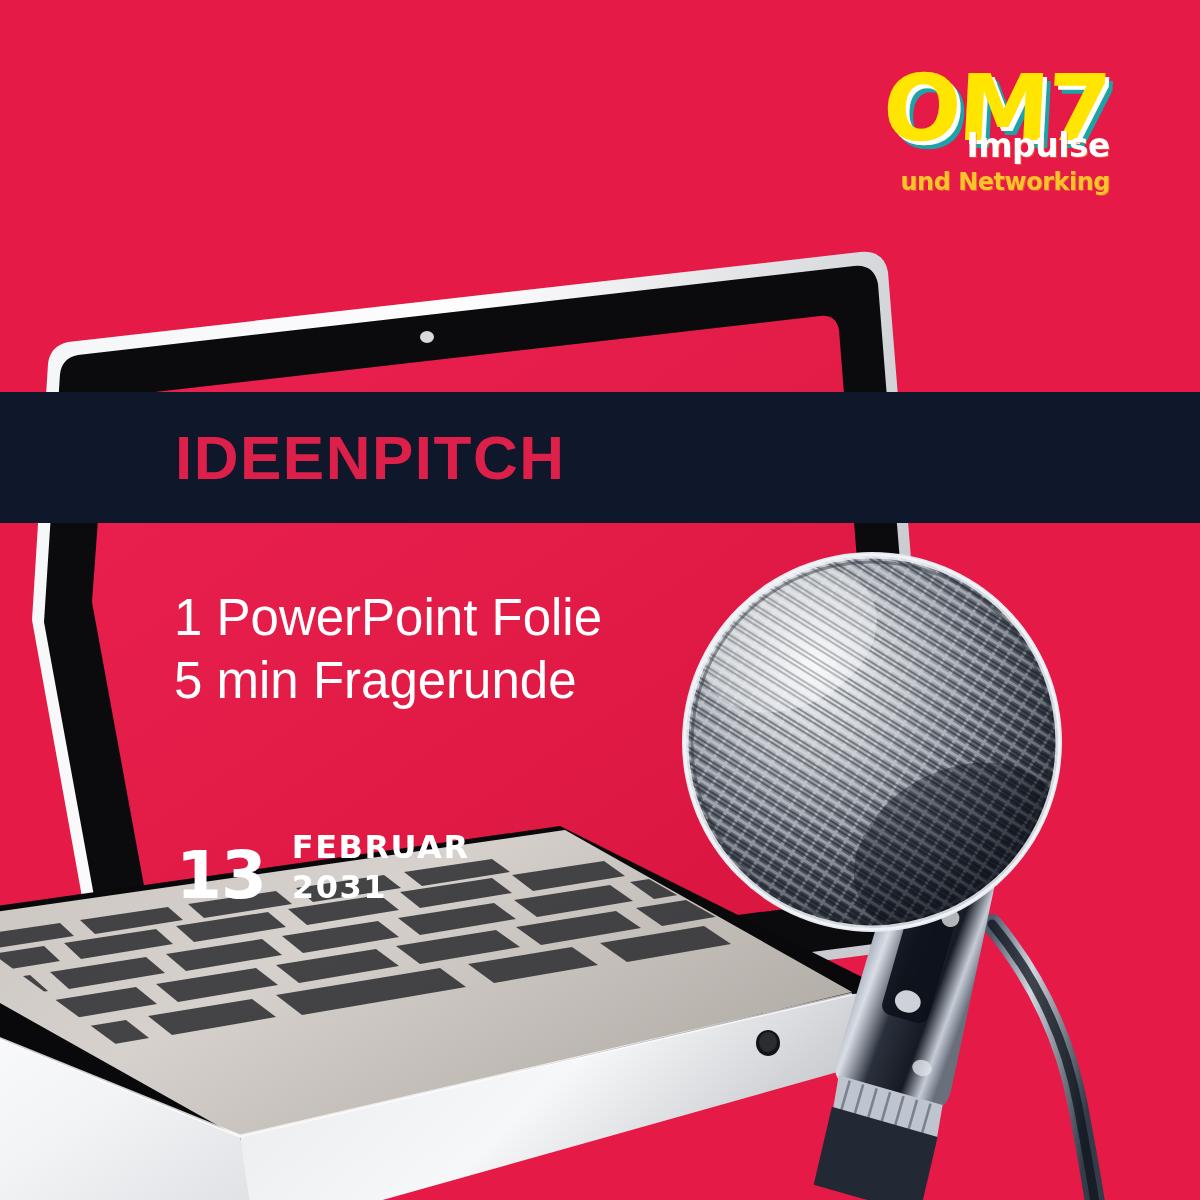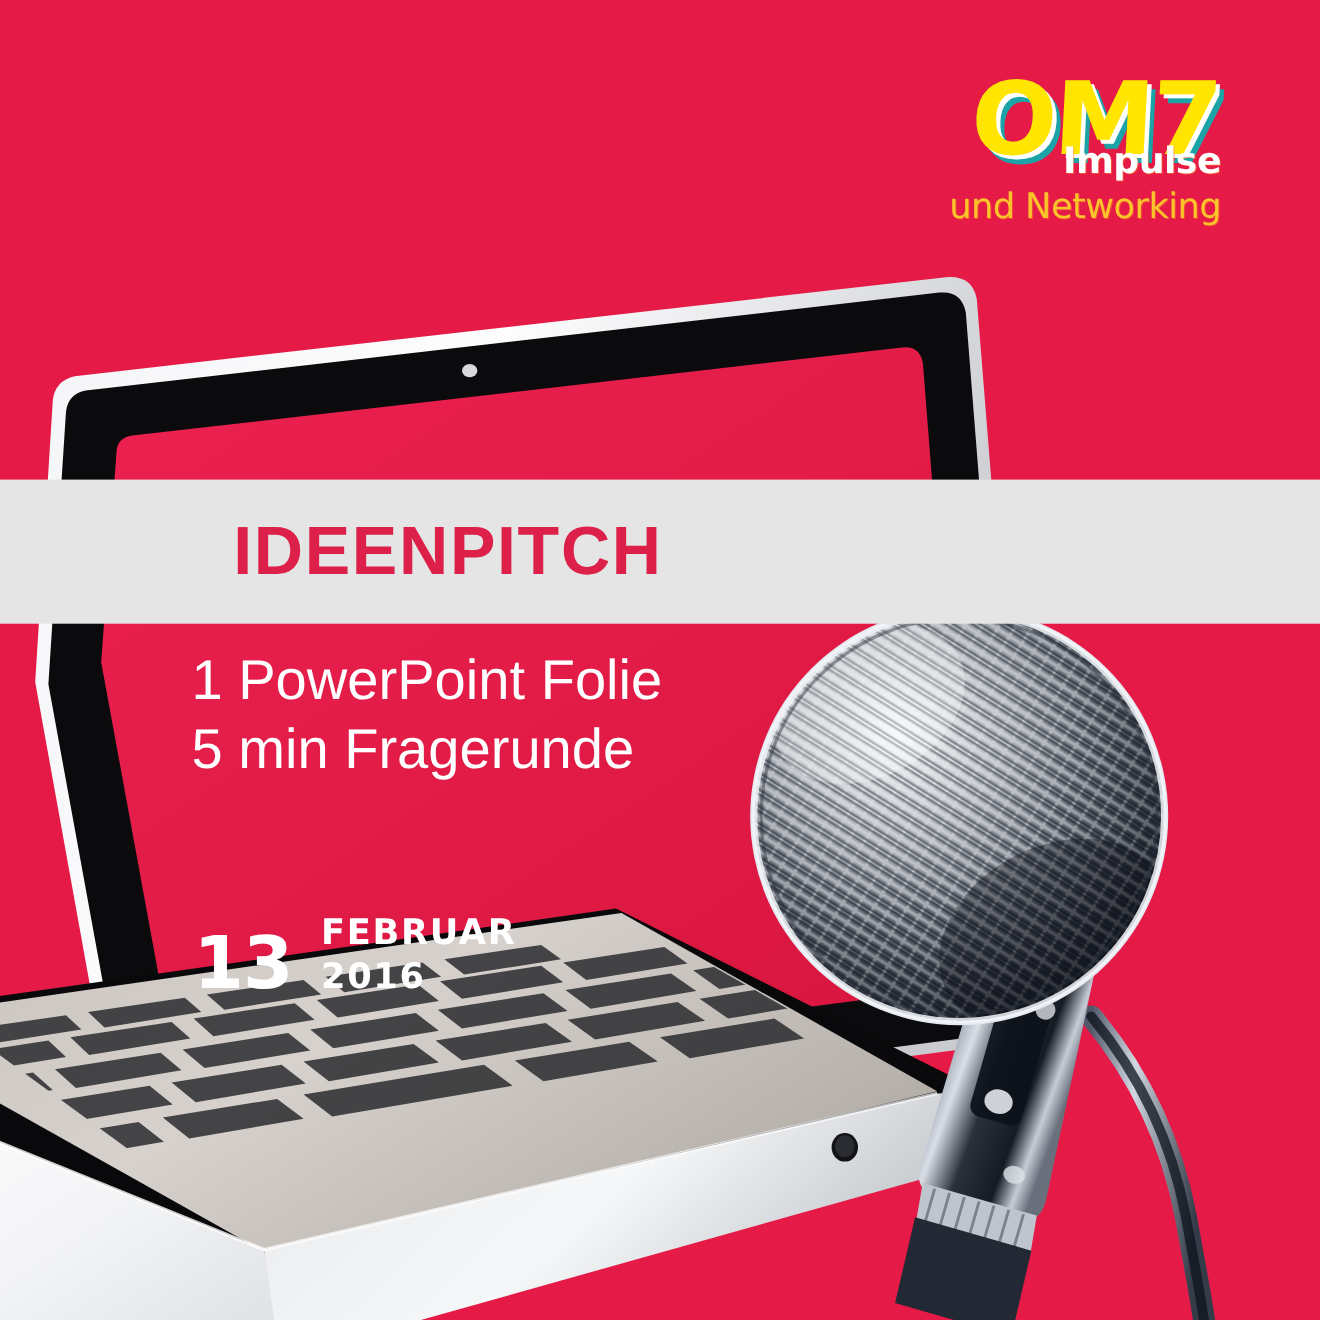--- a/index.html
+++ b/index.html
@@ -28,27 +28,26 @@
   
   #microphone-figure {
     position:absolute;
     left:640px; top:520px;
     width:520px; height:690px;
   }
 
   
   #banner {
     position:absolute;
-    left:0; top:436px;
+    left:0; top:392px;
     width:1200px; height:131px;
-    background:#e5e5e5;
+    background:#0f172a;
     display:flex;
     align-items:center;
     z-index:6;
-    padding-left:37px;
   }
   #banner-title {
     margin-left:175px;
     color:#DD2049;
     font-size:62px;
     font-weight:bold;
     letter-spacing:1.5px;
     line-height:1;
     font-family:"Liberation Sans", sans-serif;
   }
@@ -79,22 +78,22 @@
     font-size:33px;
     font-weight:bold;
     color:#ffffff;
     letter-spacing:-0.5px;
     font-family:"DejaVu Sans", sans-serif;
     text-shadow:1px 1px 0 rgba(255,120,40,.55);
   }
   #logo-sub2 {
     position:absolute;
     right:-2px; top:100px;
-    font-size:32px;
-    font-weight:normal;
+    font-size:24px;
+    font-weight:bold;
     color:#F9C52B;
     letter-spacing:-0.5px;
     white-space:nowrap;
     font-family:"DejaVu Sans", sans-serif;
     text-shadow:1px 1px 0 rgba(255,120,40,.55);
   }
 
   
   #details {
     position:absolute;
@@ -337,21 +336,21 @@
 
   <div id="details">
     <div class="detail-line">1 PowerPoint Folie</div>
     <div class="detail-line">5 min Fragerunde</div>
   </div>
 
   <div id="date-block">
     <div id="date-day">13</div>
     <div id="date-right">
       <div id="date-month">FEBRUAR</div>
-      <div id="date-year">2016</div>
+      <div id="date-year">2031</div>
     </div>
   </div>
 
   <div id="logo">
     <span id="logo-mark">OM7</span>
     <span id="logo-sub1">Impulse</span>
     <span id="logo-sub2">und Networking</span>
   </div>
 
 </div>

